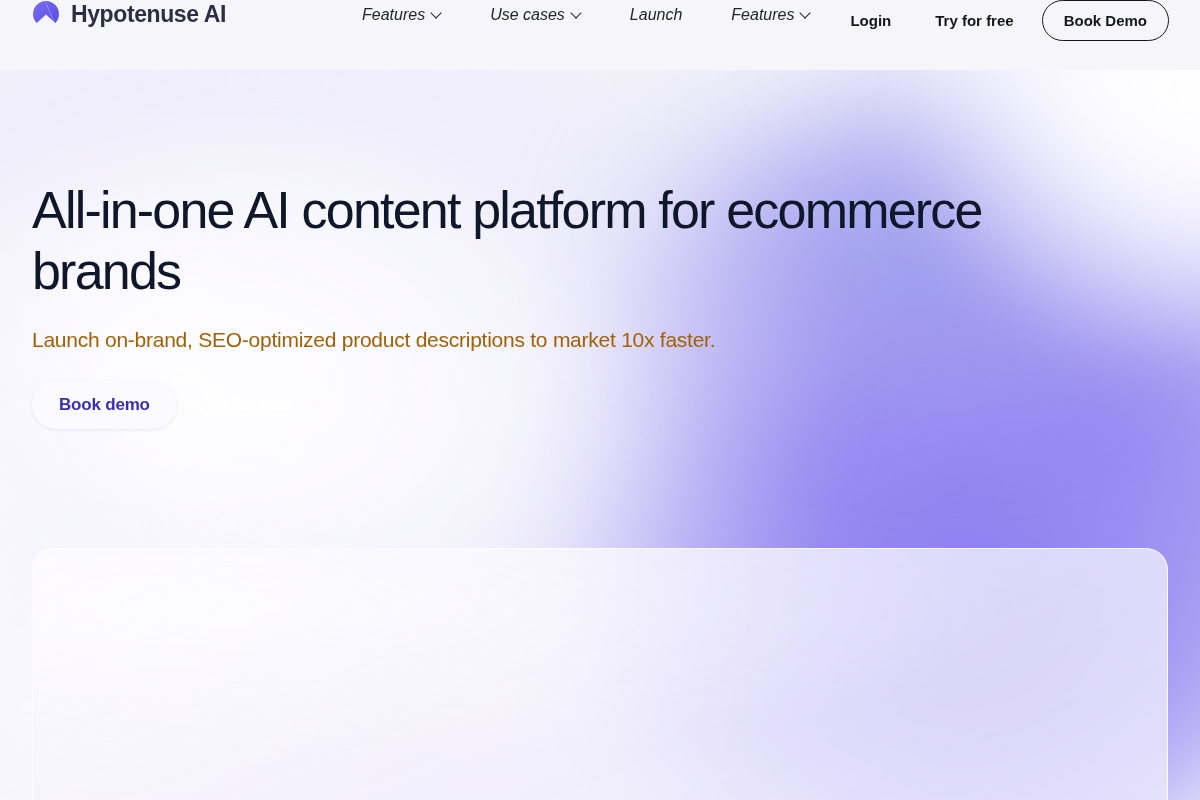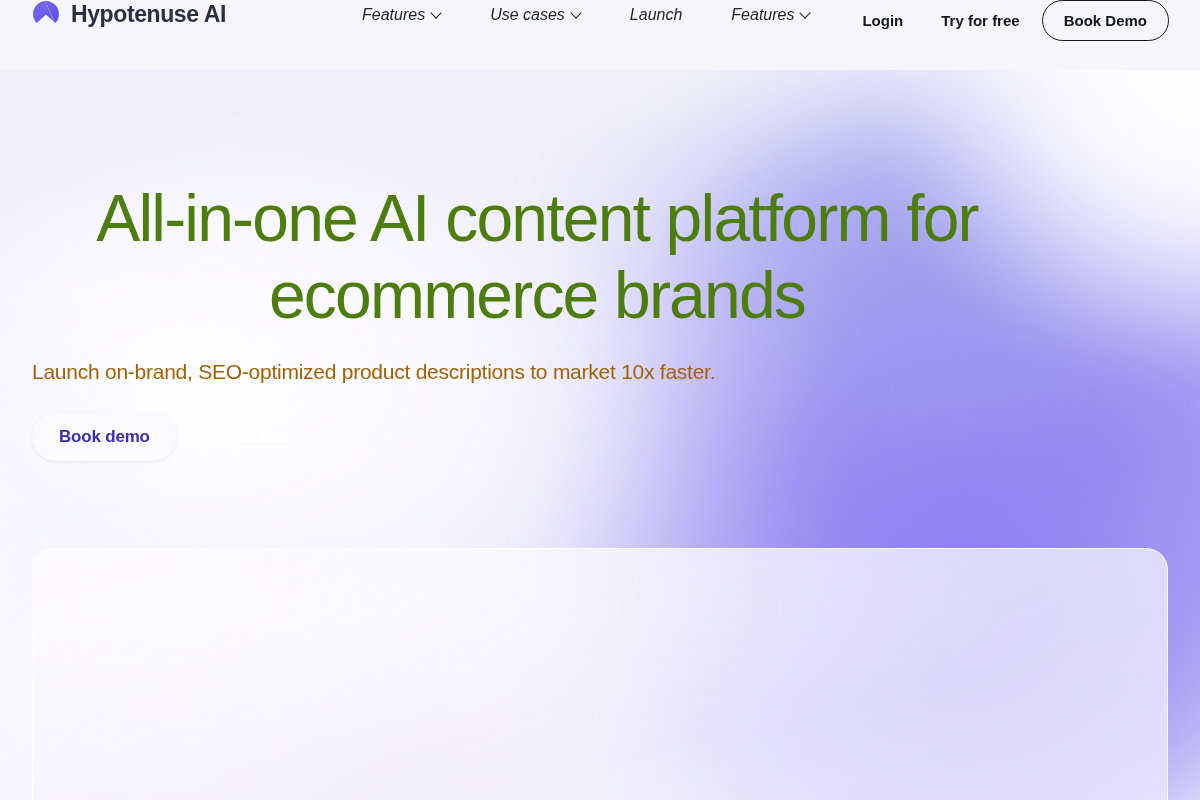--- a/index.html
+++ b/index.html
@@ -239,21 +239,21 @@
     border-right: 1.8px solid #23252f;
     border-bottom: 1.8px solid #23252f;
     transform: rotate(45deg);
   }
 
   .header-right {
     display: flex;
     align-items: center;
     margin-left: auto;
     margin-right: 31px;
-    gap: 0;
+    gap: 6px;
   }
 
   .hr-link {
     font-size: 15px;
     font-weight: bold;
     color: #15161d;
     cursor: pointer;
     white-space: nowrap;
   }
   .hr-link + .hr-link { margin-left: 38px; }
@@ -275,27 +275,26 @@
   
   .hero-content {
     position: absolute;
     left: 32px;
     top: 180px;
     width: 1060px;
     z-index: 20;
   }
 
   .headline {
-    font-size: 66px;
+    font-size: 52px;
     line-height: 1.17;
     font-weight: normal;
     letter-spacing: -1.8px;
-    color: #4d7c0f;
+    color: #0f172a;
     max-width: 1010px;
-    text-align: center;
   }
 
   .subhead {
     margin-top: 26px;
     font-size: 21px;
     letter-spacing: -0.25px;
     color: #a16207;
   }
 
   .cta-row {

